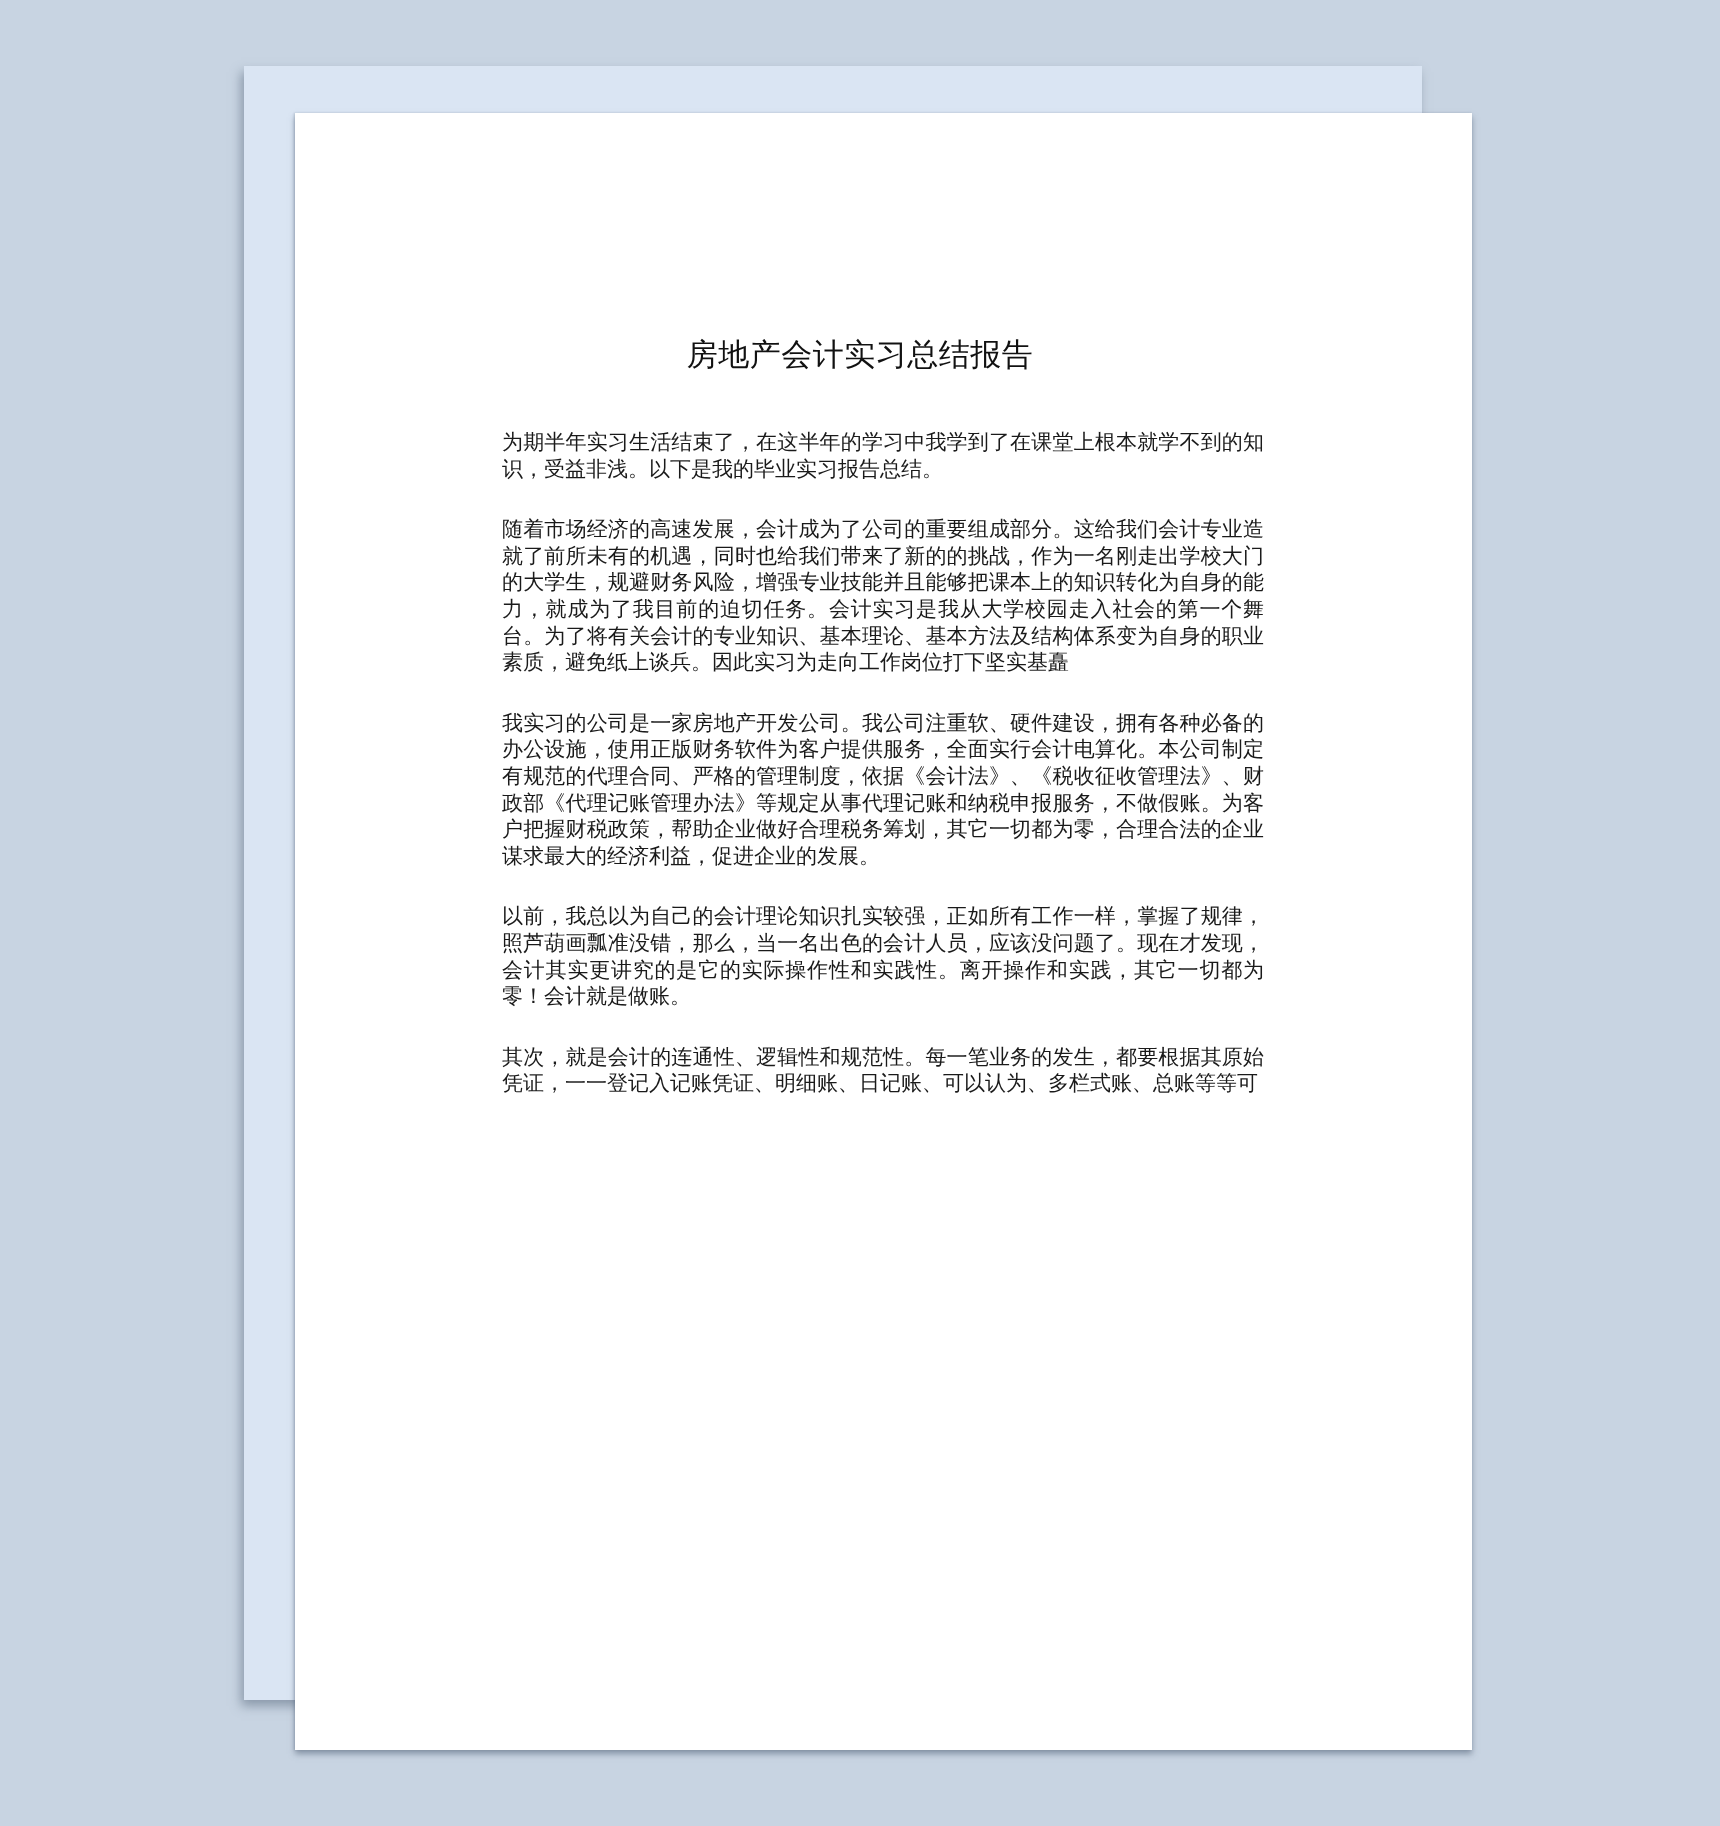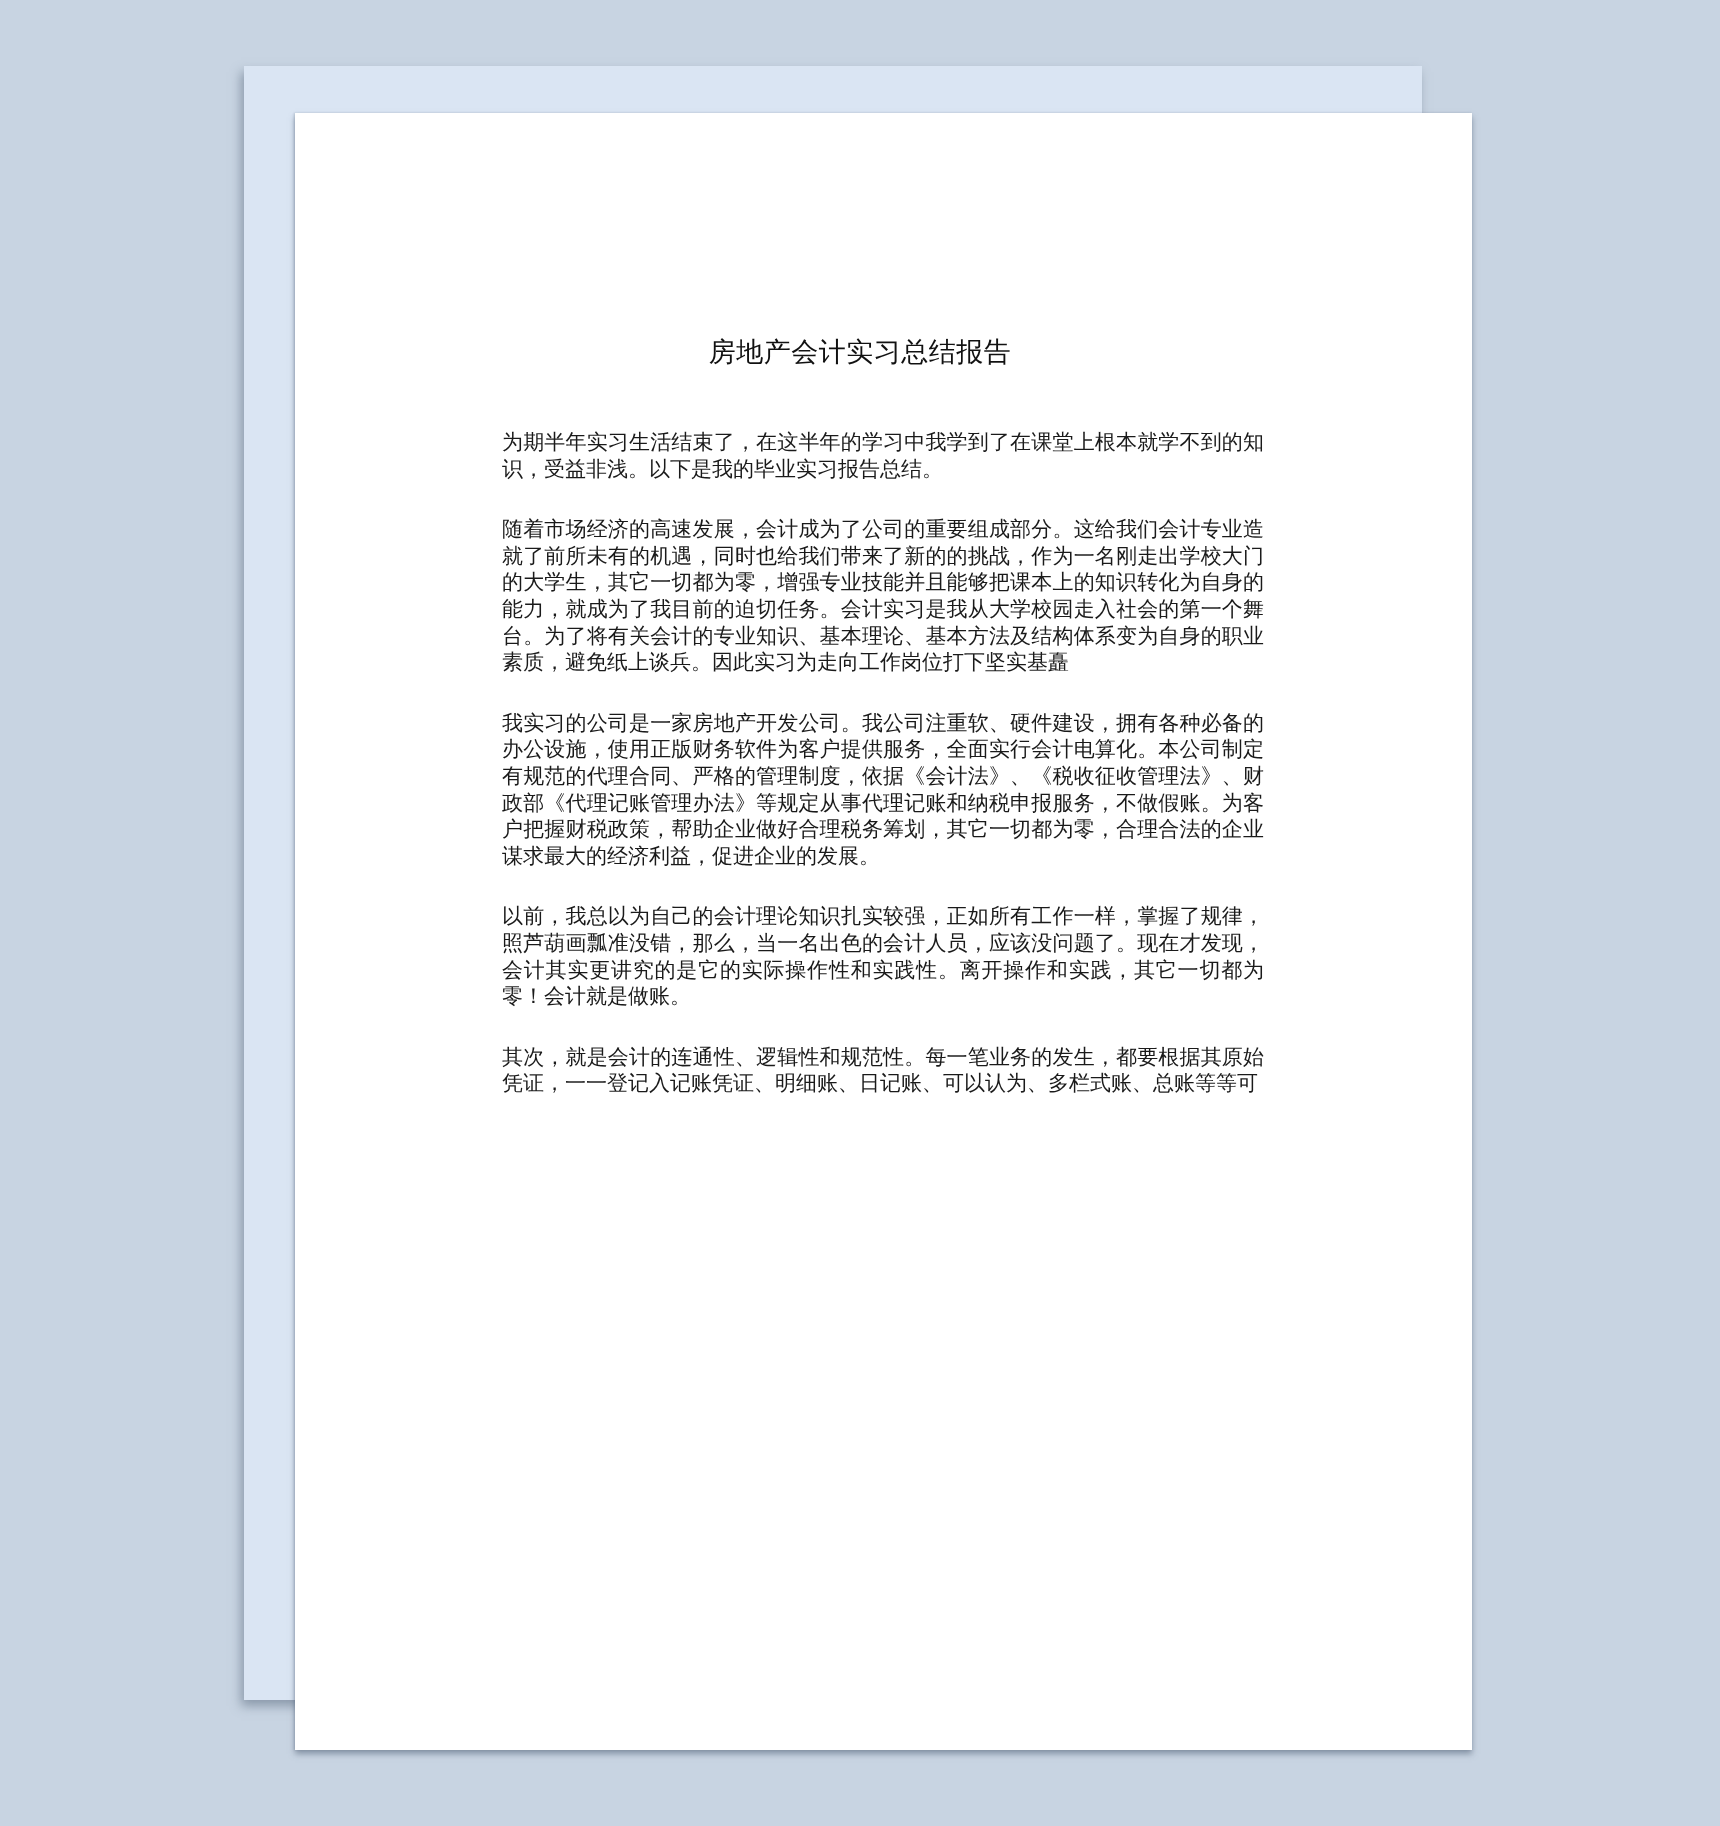--- a/index.html
+++ b/index.html
@@ -33,21 +33,21 @@
     box-shadow: 0 4px 6px rgba(90, 105, 125, 0.6), -1px 0 2px rgba(90,105,125,0.25);
   }
   .doc-title {
     position: absolute;
     left: 0;
     right: 0;
     top: 334px;
     margin: 0;
     text-align: center;
     font-family: "DejaVu Sans", "Liberation Sans", sans-serif;
-    font-size: 27px;
+    font-size: 31px;
     font-weight: normal;
     color: #111111;
     letter-spacing: 0.5px;
   }
   .doc-body {
     position: absolute;
     left: 502px;
     top: 429px;
     width: 762px;
     color: #1a1a1a;
@@ -64,17 +64,17 @@
 <body>
 
 <div class="back-page"></div>
 
 <div class="front-page"></div>
 
 <h1 class="doc-title">房地产会计实习总结报告</h1>
 
 <div class="doc-body">
   <p>为期半年实习生活结束了，在这半年的学习中我学到了在课堂上根本就学不到的知识，受益非浅。以下是我的毕业实习报告总结。</p>
-  <p>随着市场经济的高速发展，会计成为了公司的重要组成部分。这给我们会计专业造就了前所未有的机遇，同时也给我们带来了新的的挑战，作为一名刚走出学校大门的大学生，其它一切都为零，增强专业技能并且能够把课本上的知识转化为自身的能力，就成为了我目前的迫切任务。会计实习是我从大学校园走入社会的第一个舞台。为了将有关会计的专业知识、基本理论、基本方法及结构体系变为自身的职业素质，避免纸上谈兵。因此实习为走向工作岗位打下坚实基矗</p>
+  <p>随着市场经济的高速发展，会计成为了公司的重要组成部分。这给我们会计专业造就了前所未有的机遇，同时也给我们带来了新的的挑战，作为一名刚走出学校大门的大学生，规避财务风险，增强专业技能并且能够把课本上的知识转化为自身的能力，就成为了我目前的迫切任务。会计实习是我从大学校园走入社会的第一个舞台。为了将有关会计的专业知识、基本理论、基本方法及结构体系变为自身的职业素质，避免纸上谈兵。因此实习为走向工作岗位打下坚实基矗</p>
   <p>我实习的公司是一家房地产开发公司。我公司注重软、硬件建设，拥有各种必备的办公设施，使用正版财务软件为客户提供服务，全面实行会计电算化。本公司制定有规范的代理合同、严格的管理制度，依据《会计法》、《税收征收管理法》、财政部《代理记账管理办法》等规定从事代理记账和纳税申报服务，不做假账。为客户把握财税政策，帮助企业做好合理税务筹划，其它一切都为零，合理合法的企业谋求最大的经济利益，促进企业的发展。</p>
   <p>以前，我总以为自己的会计理论知识扎实较强，正如所有工作一样，掌握了规律，照芦葫画瓢准没错，那么，当一名出色的会计人员，应该没问题了。现在才发现，会计其实更讲究的是它的实际操作性和实践性。离开操作和实践，其它一切都为零！会计就是做账。</p>
   <p>其次，就是会计的连通性、逻辑性和规范性。每一笔业务的发生，都要根据其原始凭证，一一登记入记账凭证、明细账、日记账、可以认为、多栏式账、总账等等可</p>
 </div>
 
 </body></html>

